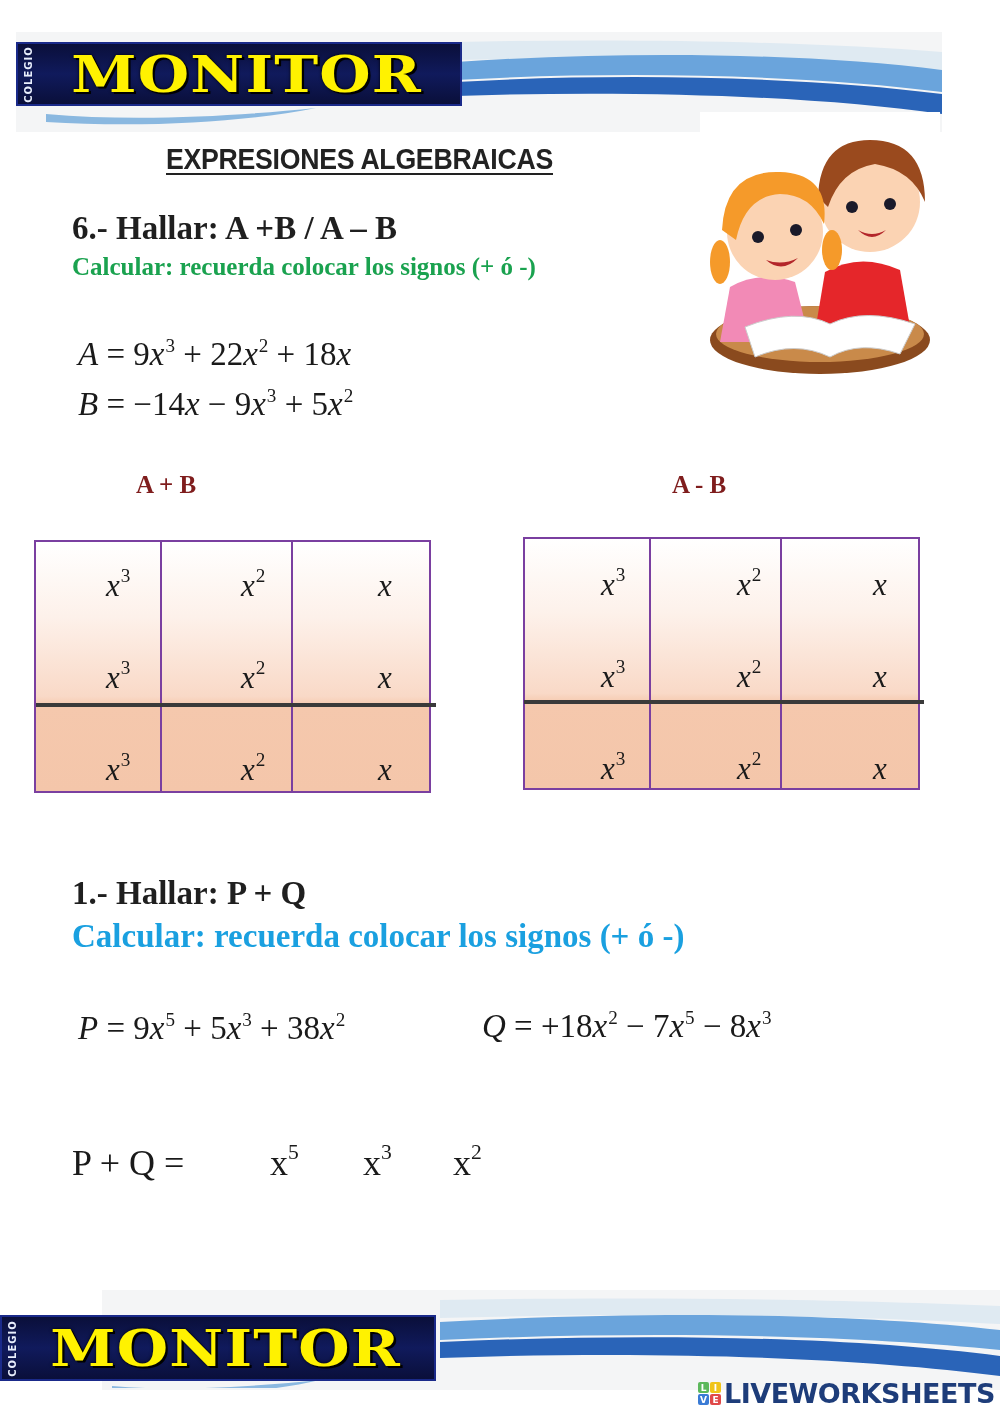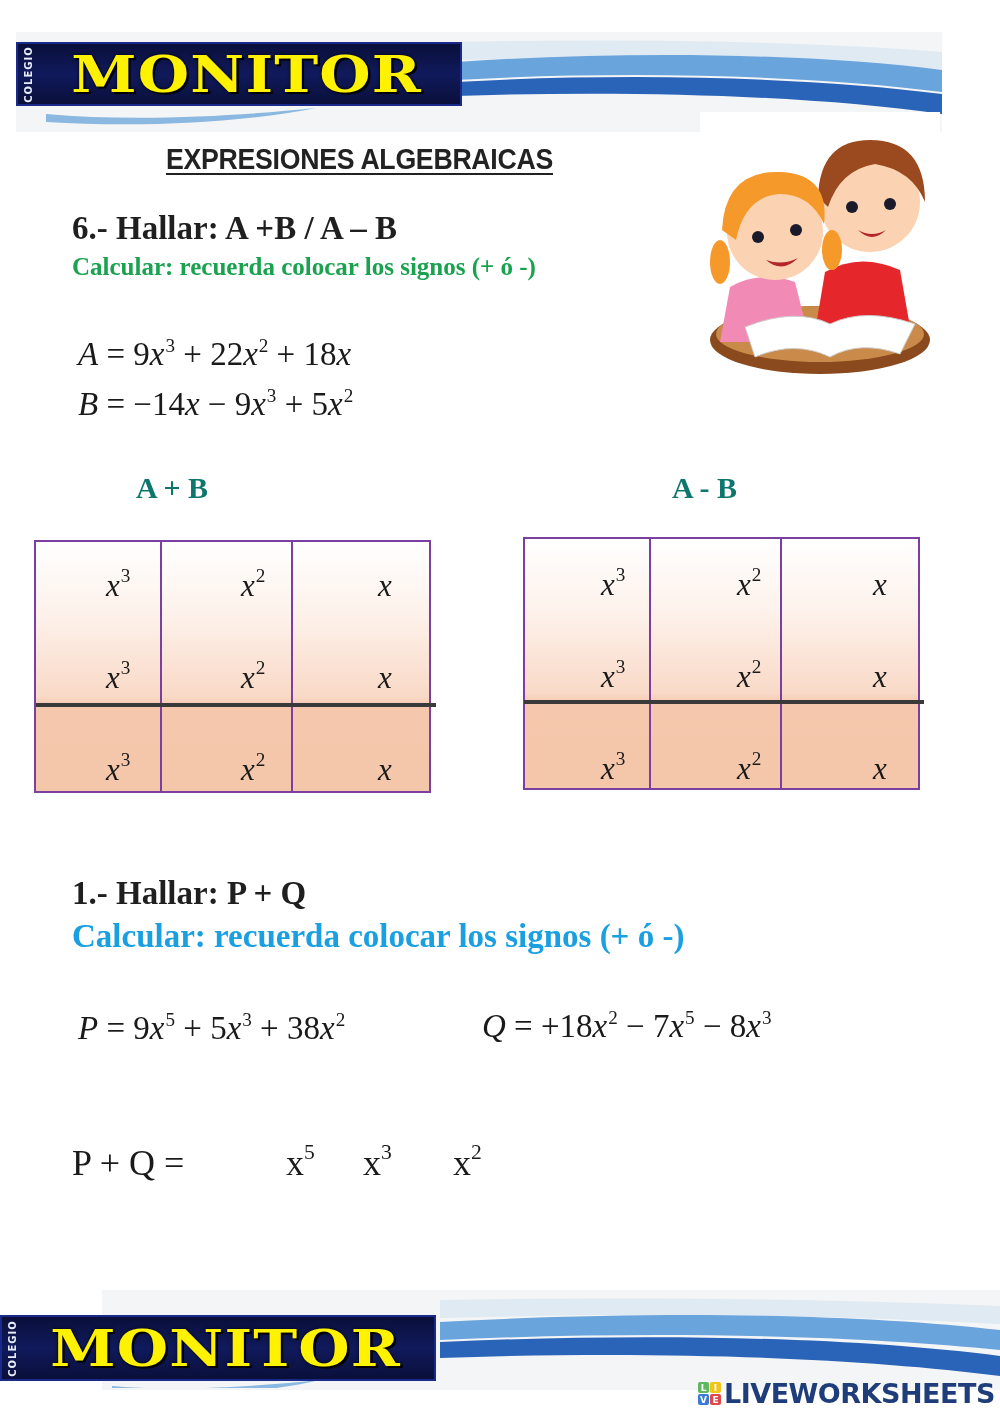--- a/index.html
+++ b/index.html
@@ -17,21 +17,21 @@
   .title { position:absolute; left:166px; top:143px; font-family:"Liberation Sans", sans-serif; font-weight:bold; font-size:29px; text-decoration:underline; text-underline-offset:4px; text-decoration-thickness:2px; color:#222; transform:scaleX(0.92); transform-origin:left; letter-spacing:-0.3px; }
 
   .h-bold { position:absolute; font-family:"Liberation Serif", serif; font-weight:bold; font-size:33px; color:#1f1f1f; }
   .green-instr { position:absolute; font-family:"Liberation Serif", serif; font-weight:bold; font-size:25px; color:#1aa24f; }
   .blue-instr { position:absolute; font-family:"Liberation Serif", serif; font-weight:bold; font-size:33px; color:#1aa0e0; }
 
   .eq { position:absolute; font-family:"Liberation Serif", serif; font-size:33px; color:#1a1a1a; white-space:nowrap; }
   .eq i { font-style:italic; }
   .eq sup { font-size:0.58em; vertical-align:0.7em; line-height:0; margin-left:1px; }
 
-  .sub-label { position:absolute; font-family:"Liberation Serif", serif; font-weight:bold; font-size:30px; color:#0f766e; }
+  .sub-label { position:absolute; font-family:"Liberation Serif", serif; font-weight:bold; font-size:25px; color:#7f1d1d; }
 
   
   .grid { position:absolute; border:2px solid #7a3fa0; box-sizing:border-box; background:linear-gradient(to bottom, #ffffff 0%, #fdf1ea 30%, #f9d9c7 62%, #f5c8ad 66%, #f4c6aa 100%); }
   .col-line { position:absolute; top:0; bottom:0; width:2px; background:#7a3fa0; }
   .sum-line { position:absolute; height:4px; background:#3a3a3a; }
   .cell-term { position:absolute; font-family:"Liberation Serif", serif; font-style:italic; font-size:31px; color:#1a1a1a; white-space:nowrap; }
   .cell-term sup { font-style:normal; font-size:0.62em; vertical-align:0.75em; line-height:0; margin-left:1px; }
 
   .result-line { position:absolute; left:72px; top:1142px; font-family:"Liberation Serif", serif; font-size:36px; color:#1a1a1a; white-space:nowrap; }
   .result-line .t { position:absolute; top:0; }
@@ -148,21 +148,21 @@
 
 <div class="eq" style="left:78px; top:1010px;">
   <i>P</i><span> = </span><span>9</span><i>x</i><sup>5</sup><span> + 5</span><i>x</i><sup>3</sup><span> + 38</span><i>x</i><sup>2</sup>
 </div>
 <div class="eq" style="left:482px; top:1008px;">
   <i>Q</i><span> = </span><span>+18</span><i>x</i><sup>2</sup><span> − 7</span><i>x</i><sup>5</sup><span> − 8</span><i>x</i><sup>3</sup>
 </div>
 
 <div class="result-line">
   <span class="t" style="left:0;">P + Q =</span>
-  <span class="t" style="left:198px;margin-left:16px;"><span>x</span><sup>5</sup></span>
+  <span class="t" style="left:198px;"><span>x</span><sup>5</sup></span>
   <span class="t" style="left:291px;"><span>x</span><sup>3</sup></span>
   <span class="t" style="left:381px;"><span>x</span><sup>2</sup></span>
 </div>
 
 <div>
   <div class="banner-bg" style="left:102px; top:1290px; width:898px; height:100px;"></div>
   <svg class="wave" style="left:100px; top:1288px;" width="900" height="100" viewBox="0 0 900 100">
     <path d="M340 12 C560 8 760 12 900 18 L900 36 C760 28 560 24 340 30 Z" fill="#dfeaf2"></path>
     <path d="M340 34 C560 22 760 26 900 42 L900 62 C760 48 560 42 340 52 Z" fill="#6aa4dc"></path>
     <path d="M340 54 C560 44 760 50 900 68 L900 88 C760 70 560 62 340 70 Z" fill="#2a64b8"></path>

